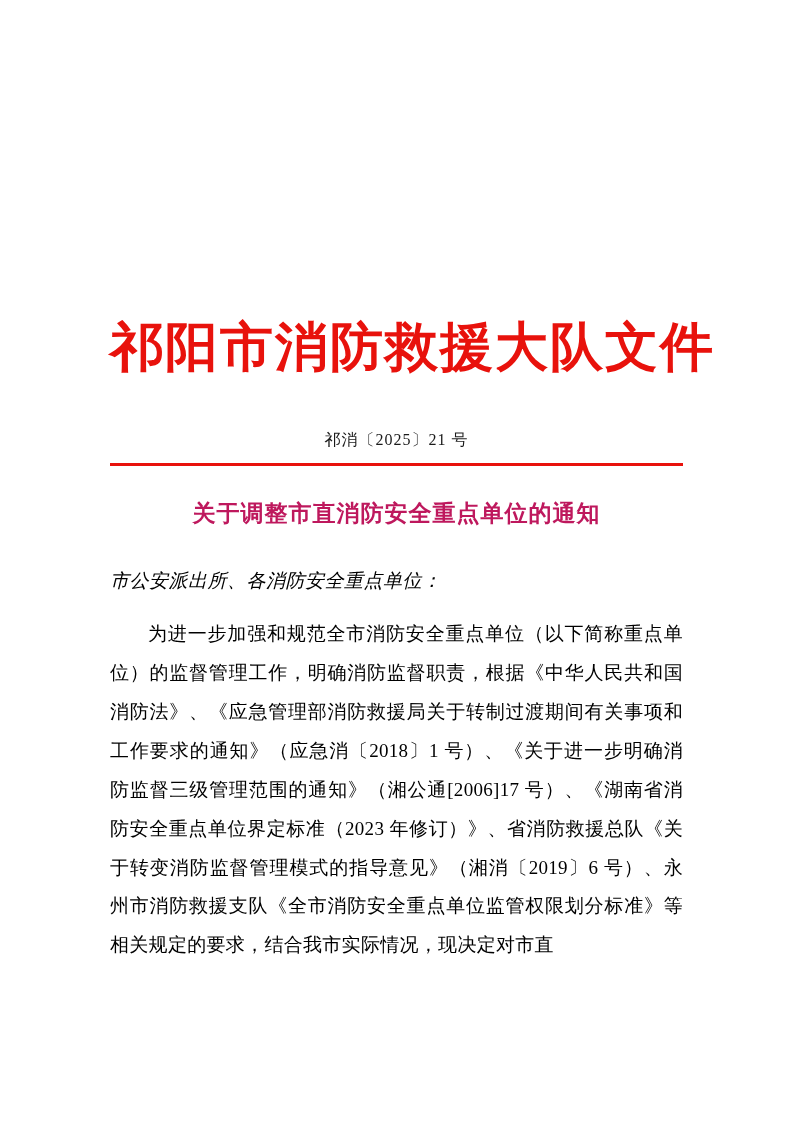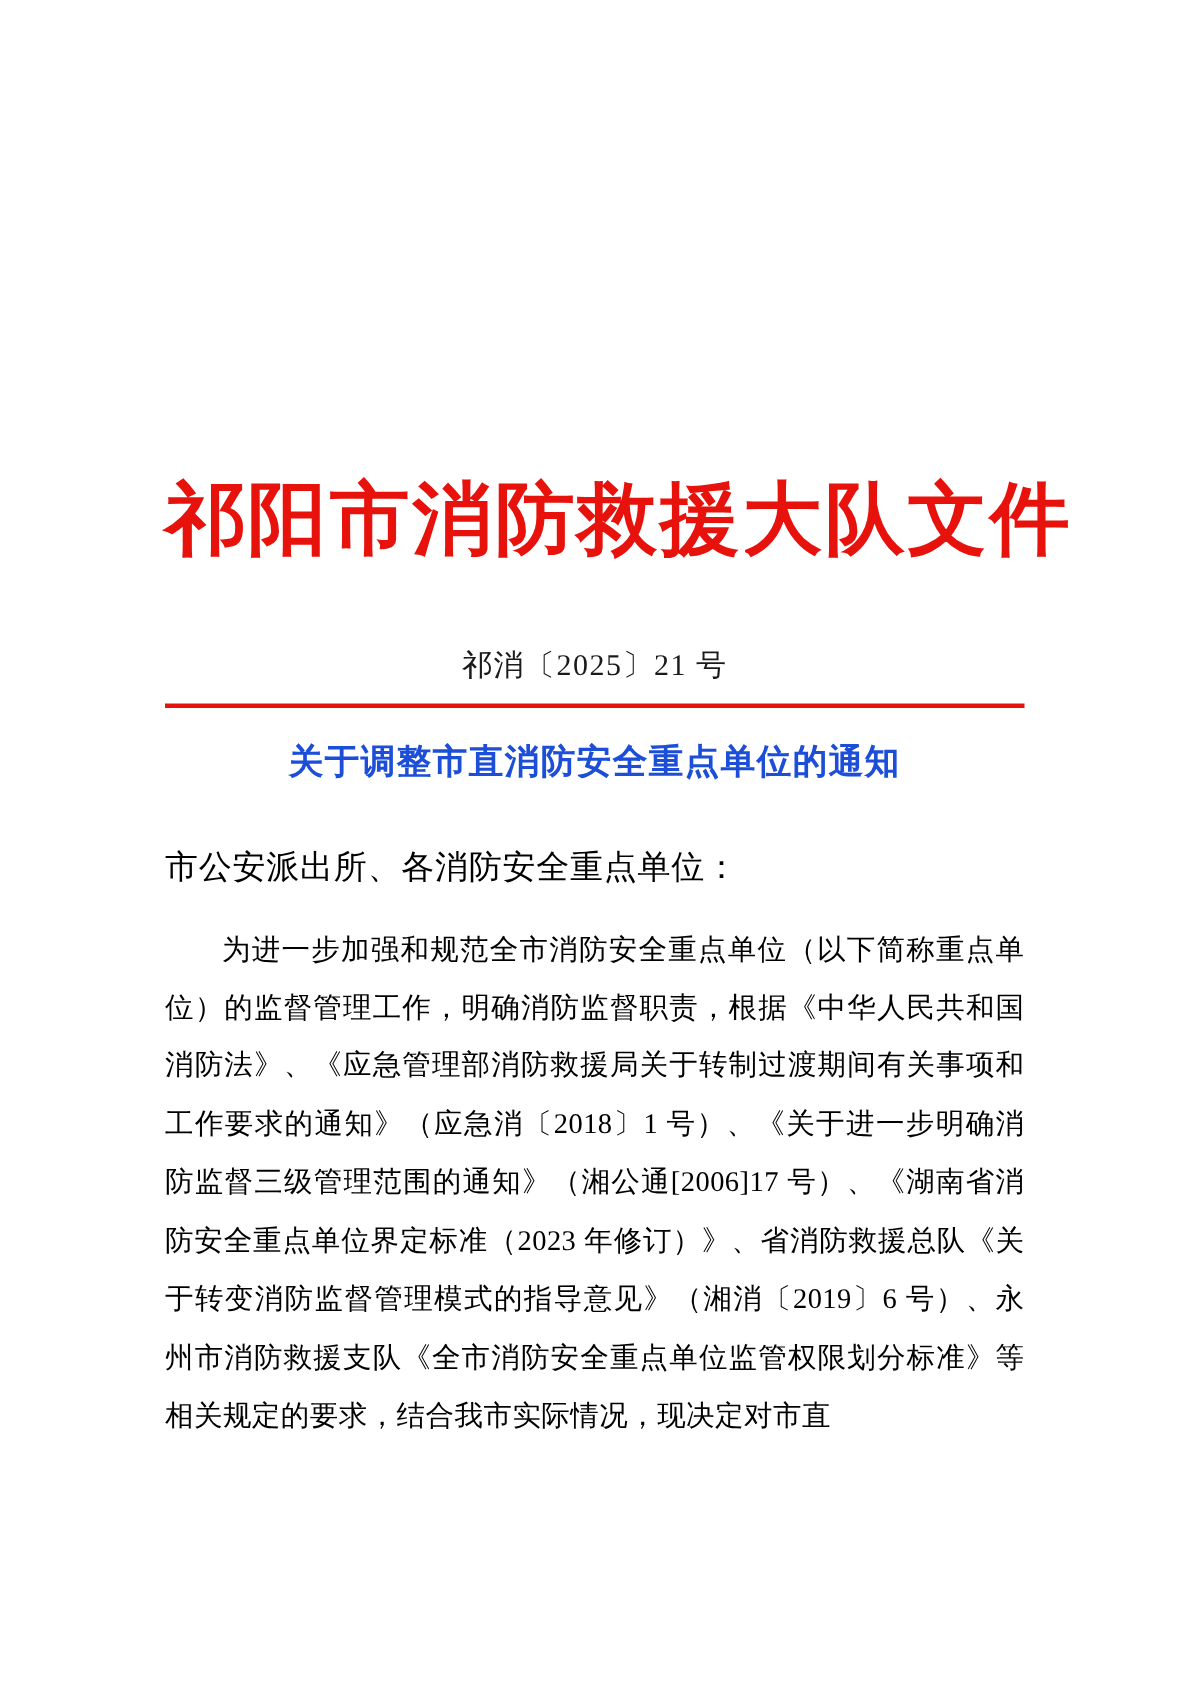--- a/index.html
+++ b/index.html
@@ -30,43 +30,44 @@
     font-size: 53px;
     font-weight: bold;
     letter-spacing: 2px;
     color: #e8120c;
     line-height: 1.1;
     white-space: nowrap;
   }
   .doc-number {
     margin-top: 54px;
     text-align: center;
-    font-size: 20px;
+    font-size: 16px;
     letter-spacing: 1px;
     color: #1a1a1a;
   }
   .red-rule {
     margin-top: 12px;
     height: 2.5px;
     background: #e8120c;
     width: 100%;
   }
   .subject {
-    margin-top: 20px;
+    margin-top: 32px;
     text-align: center;
     font-size: 23px;
     font-weight: bold;
     letter-spacing: 1px;
-    color: #1d4ed8;
+    color: #be185d;
   }
   .recipient {
     margin-top: 34px;
-    font-size: 22px;
+    font-size: 19px;
     letter-spacing: 0.5px;
     line-height: 1.9;
+    font-style: italic;
   }
   .body-text {
     margin-top: 16px;
     font-size: 19px;
     line-height: 2.05;
     text-align: justify;
     text-justify: inter-ideograph;
     letter-spacing: 0.3px;
   }
   .body-text p {

